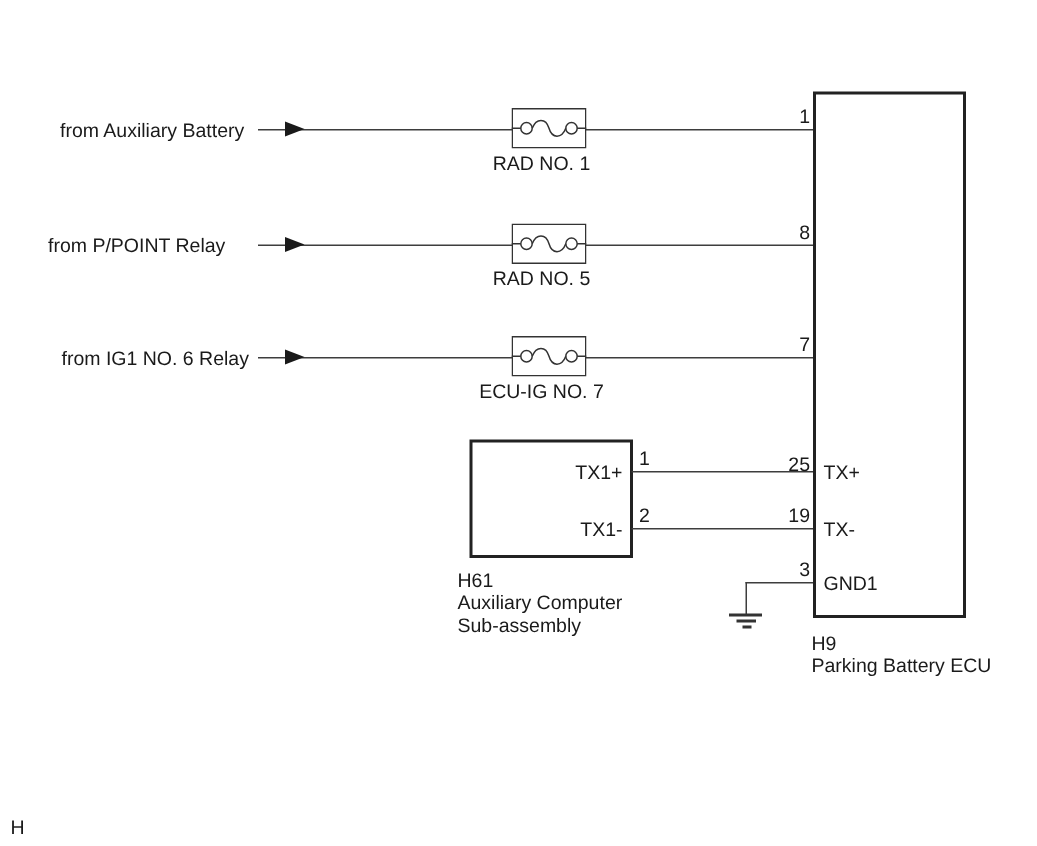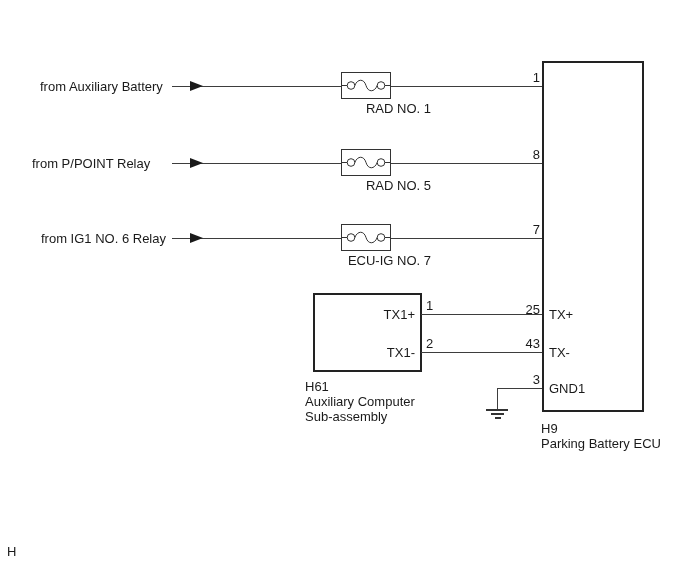--- a/index.html
+++ b/index.html
@@ -9,21 +9,21 @@
     background:#ffffff;
     font-family:"Liberation Sans", sans-serif;
     overflow:hidden;
   }
   .lbl{
     position:absolute;
     font-size:13px;line-height:15px;
     color:#1a1a1a;
     white-space:nowrap;
   }
-  .center{text-align:right;}
+  .center{text-align:center;}
   .right{text-align:right;}
   .wire{position:absolute;height:1px;background:#3d3d3d;}
   .vwire{position:absolute;width:1px;background:#3d3d3d;}
   .arrow{
     position:absolute;width:0;height:0;
     border-top:5px solid transparent;
     border-bottom:5px solid transparent;
     border-left:13px solid #1a1a1a;
   }
   .box{
@@ -99,21 +99,21 @@
     <div class="lbl" style="left:426px;top:336px">2</div>
     <div class="lbl" style="left:305px;top:379px">H61</div>
     <div class="lbl" style="left:305px;top:394px">Auxiliary Computer</div>
     <div class="lbl" style="left:305px;top:409px">Sub-assembly</div>
   </div>
 
   <div>
     <div class="wire" style="left:421px;top:314px;width:122px"></div>
     <div class="wire" style="left:421px;top:352px;width:122px"></div>
     <div class="lbl right" style="left:500px;top:302px;width:40px">25</div>
-    <div class="lbl right" style="left:500px;top:336px;width:40px">43</div>
+    <div class="lbl right" style="left:500px;top:336px;width:40px">19</div>
   </div>
 
   <div>
     <div class="wire" style="left:497px;top:388px;width:46px"></div>
     <div class="lbl right" style="left:500px;top:372px;width:40px">3</div>
     <div>
       <div class="vwire" style="left:497px;top:388px;height:22px"></div>
       <div class="gbar" style="left:486px;top:409px;width:22px"></div>
       <div class="gbar" style="left:491px;top:413px;width:13px"></div>
       <div class="gbar" style="left:495px;top:417px;width:6px"></div>

